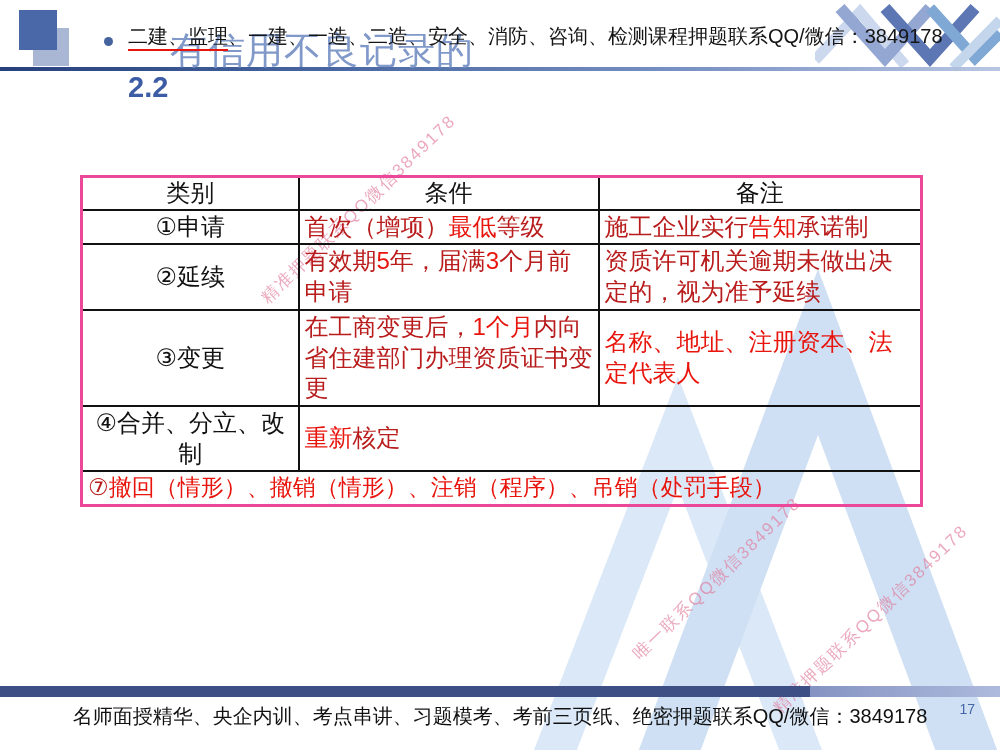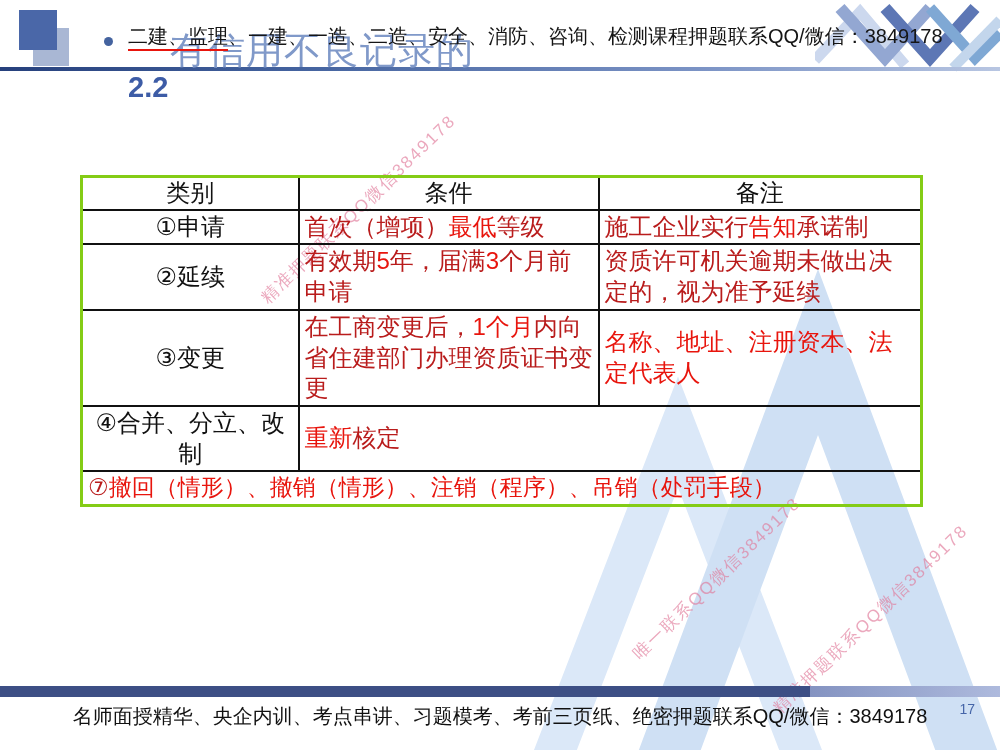--- a/index.html
+++ b/index.html
@@ -31,21 +31,21 @@
 
   
   .wm{position:absolute;font-size:17px;letter-spacing:2px;color:rgba(224,122,153,0.65);
       white-space:nowrap;transform-origin:0 0;transform:rotate(-44deg);z-index:2;}
   .wm1{left:256px;top:292px;}
   .wm2{left:628px;top:648px;}
   .wm3{left:768px;top:702px;}
 
   
   table.qual{position:absolute;left:80px;top:175px;width:840px;z-index:3;
-    border-collapse:collapse;table-layout:fixed;background:transparent;border:3px solid #84cc16;}
+    border-collapse:collapse;table-layout:fixed;background:transparent;border:3px solid #ec4899;}
   table.qual td,table.qual th{border:2px solid #111;font-size:24px;font-weight:normal;
     color:#111;line-height:1.28;padding:1px 5px;background:transparent;}
   table.qual th{text-align:center;padding:0 2px;}
   td.cat{text-align:center;}
   td.cond{text-align:left;}
   tr.rh{height:26px;} tr.r1{height:32px;} tr.r2{height:60px;} tr.r3{height:92px;}
   tr.r4{height:58px;} tr.r5{height:64px;} tr.r6{height:28px;} tr.r7{height:30px;}
   tr.r7 td{font-size:23px;}
   .seg-r{color:#e8150d;} .seg-k{color:#b91c1c;}
 

